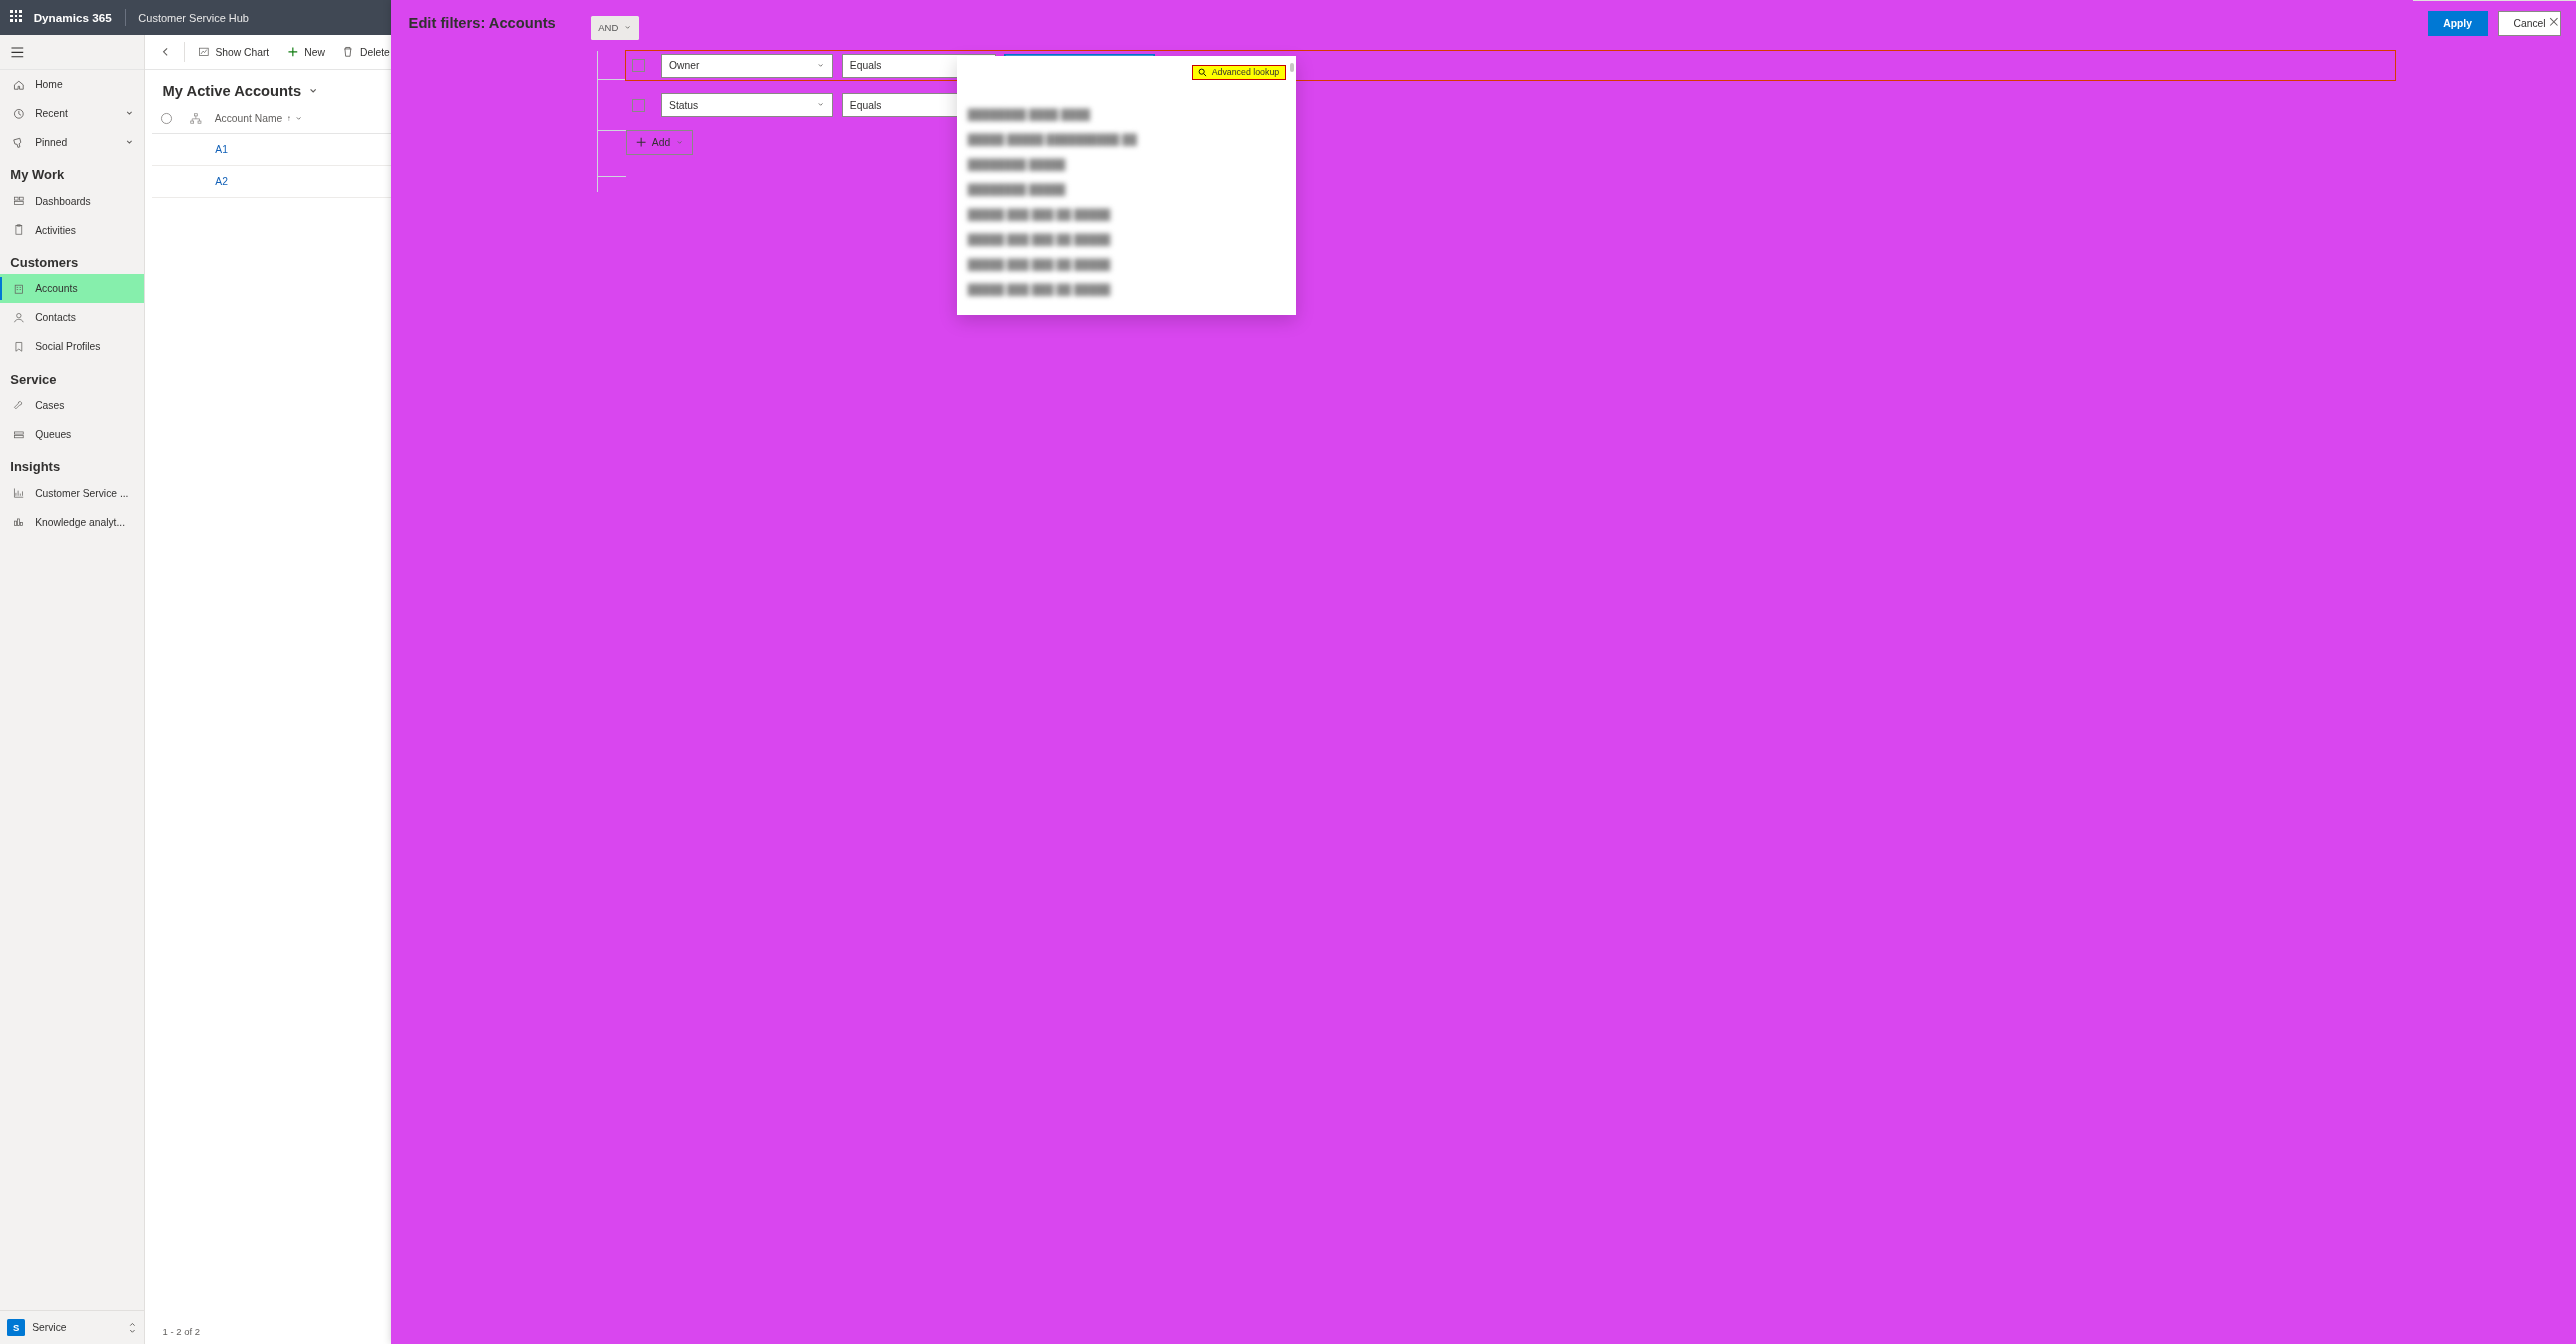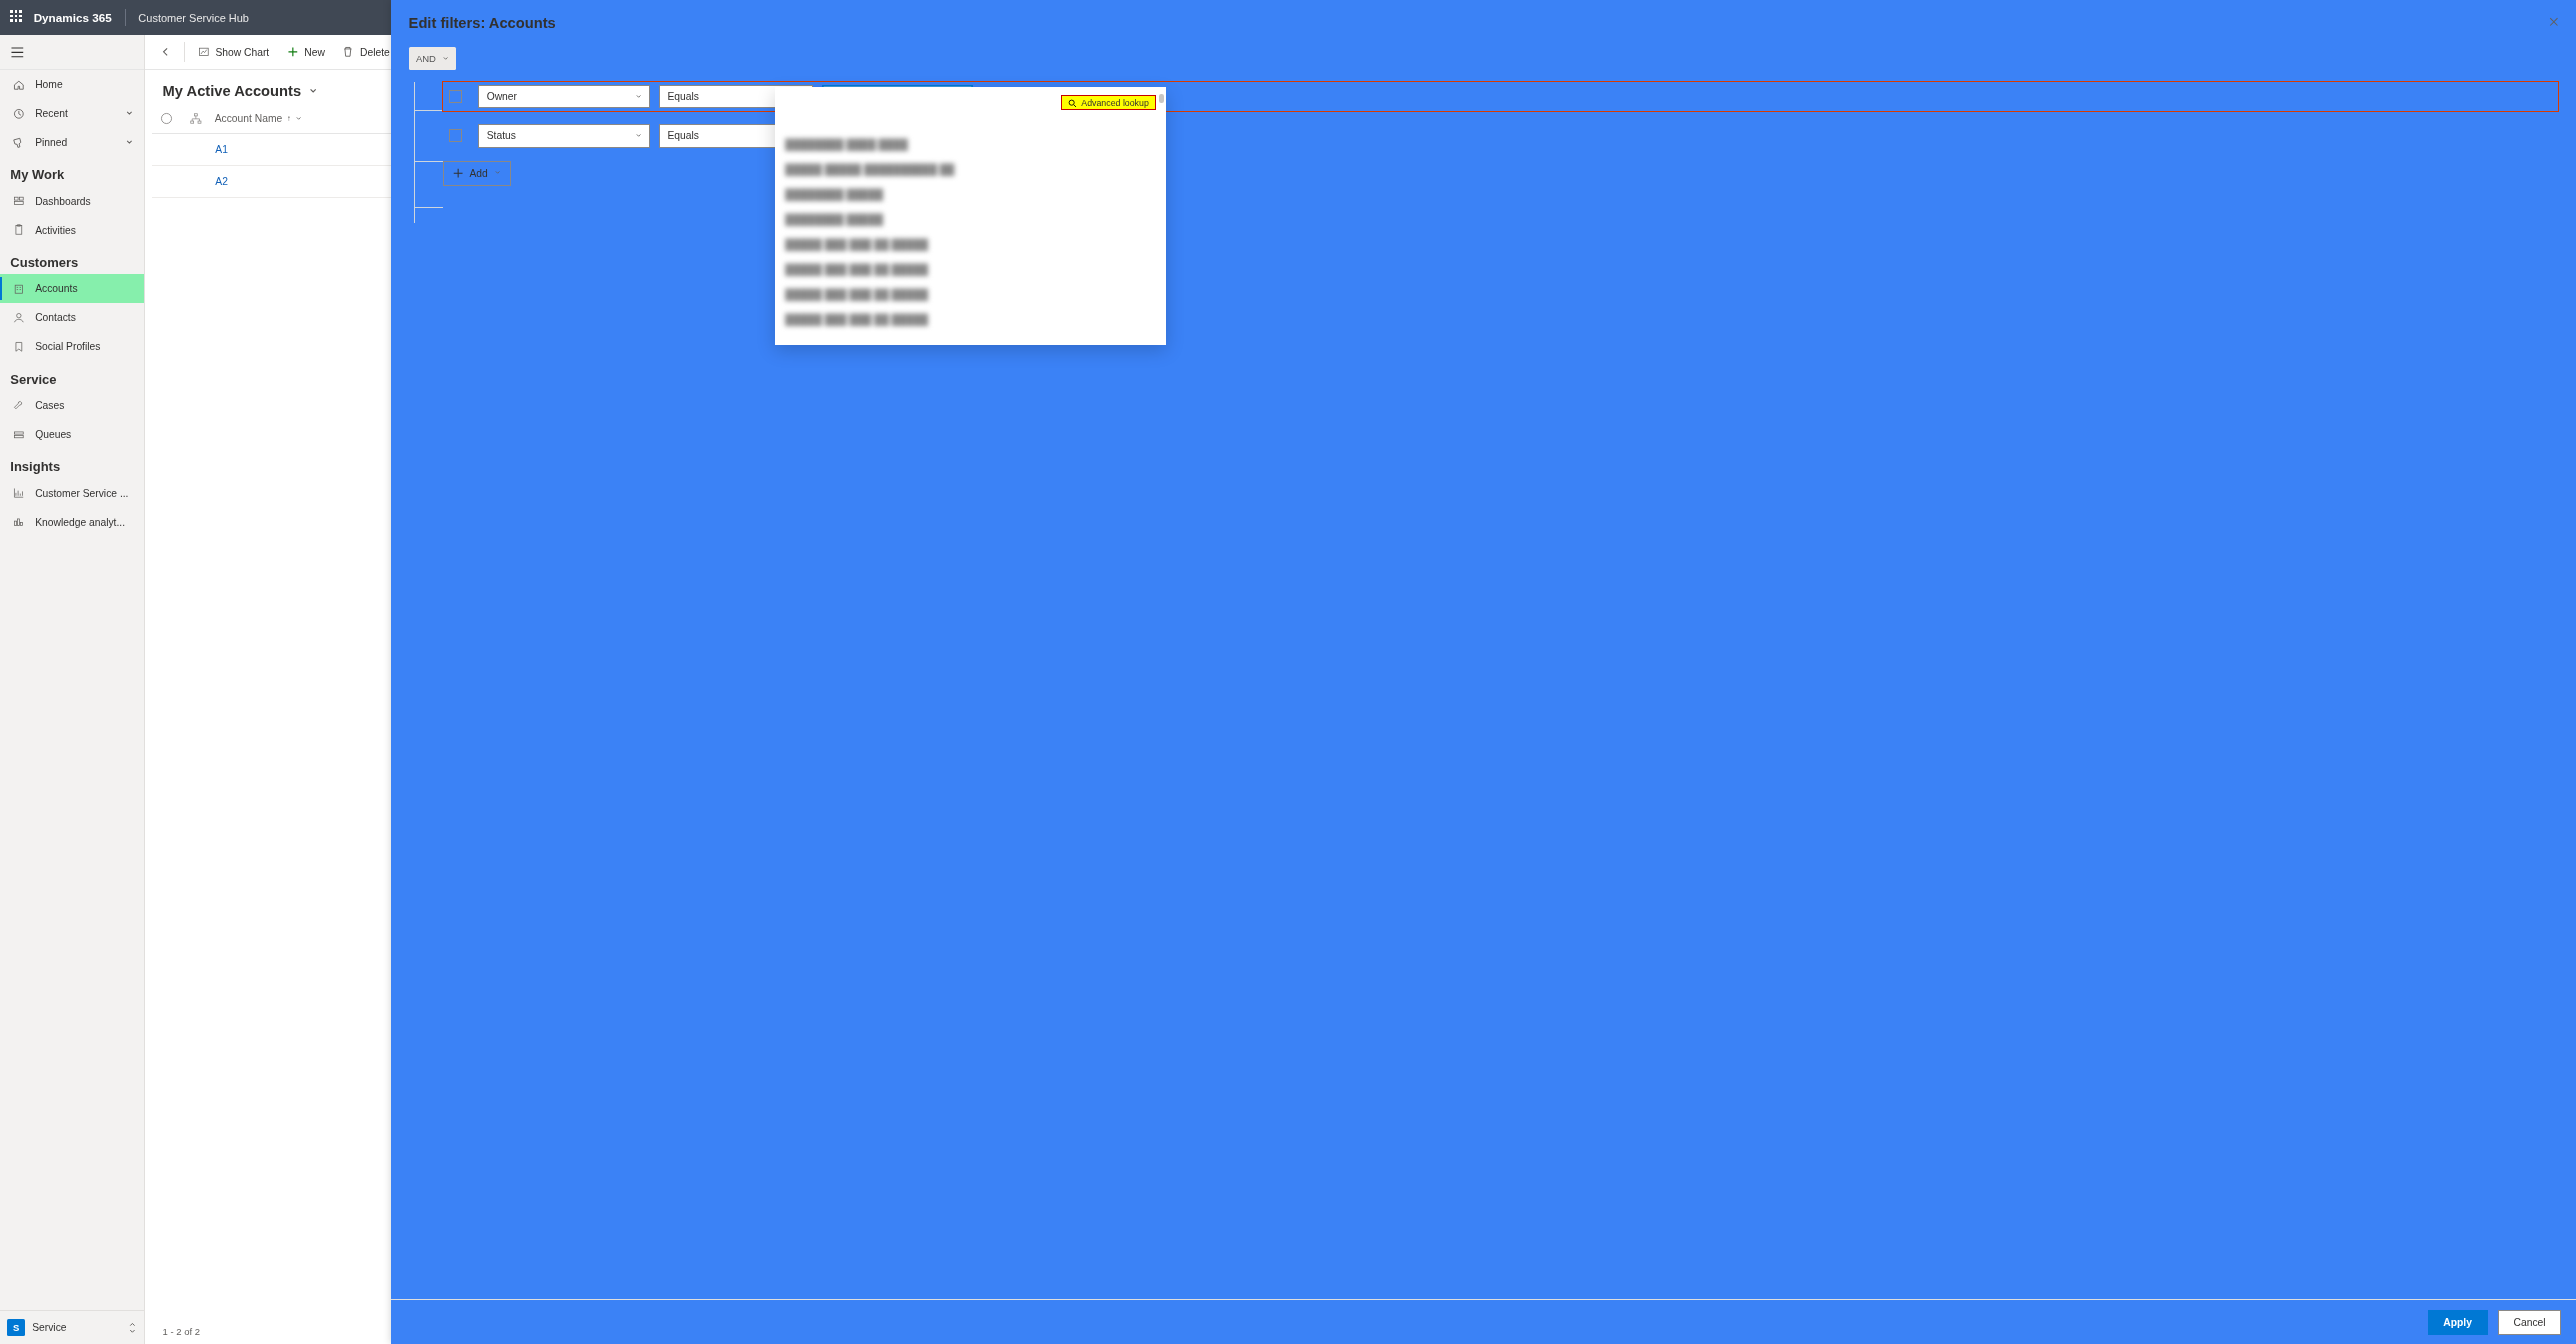--- a/index.html
+++ b/index.html
@@ -49,21 +49,21 @@
 .gridhead{display:flex;align-items:center;height:29px;border-bottom:0.7px solid #e5e5e5;color:#605e5c;}
 .gh-sel{width:29px;display:flex;justify-content:center;}
 .gh-hier{width:29px;display:flex;justify-content:center;}
 .gh-name{padding-left:4.4px;display:flex;align-items:center;gap:4.4px;}
 .row{display:flex;align-items:center;height:32px;border-bottom:0.7px solid #edebe9;}
 .row .cell-link{color:#1160b7;padding-left:63px;cursor:pointer;}
 
 .statusbar{height:26px;display:flex;align-items:center;padding:0 17.6px;color:#605e5c;font-size:9.5px;}
 
 
-.panel{position:absolute;top:0;right:0;bottom:0;left:391px;background:#3b82f6;display:flex;flex-direction:column;box-shadow:-1.5px 0 7.3px rgba(0,0,0,.15);}
+.panel{position:absolute;top:0;right:0;bottom:0;left:391px;background:#d946ef;display:flex;flex-direction:row;box-shadow:-1.5px 0 7.3px rgba(0,0,0,.15);}
 .phead{padding:14.7px 17.6px 0;}
 .ptitle{font-size:14.7px;font-weight:600;}
 .pclose{position:absolute;top:16px;right:16px;color:#605e5c;cursor:pointer;}
 .ptb{display:flex;align-items:center;gap:7.3px;color:#323130;cursor:pointer;padding:0 0;}
 
 .pbody{flex:1;padding:16px 17.6px;position:relative;overflow:auto;}
 .group-chip{display:inline-flex;align-items:center;height:23.5px;background:#eceae8;border-radius:1.5px;padding:0 7.3px;color:#555;font-size:9.5px;cursor:pointer;margin-bottom:1.5px;}
 .group-chip .chev{margin-left:5.9px;}
 
 .tree{position:relative;margin-left:5.9px;}
@@ -79,21 +79,21 @@
 .dd.attr{width:172px;margin-right:8.8px;}
 .dd.op{width:154px;margin-right:8.8px;}
 .dd.val{width:151px;}
 .dd.active{border:0.7px solid #0078d4;box-shadow:0 0 0 0.7px #0078d4 inset;}
 .more{margin-left:7.3px;color:#605e5c;cursor:pointer;}
 .warn{margin-left:19px;color:#d83b01;}
 
 .addbtn{display:inline-flex;align-items:center;height:25px;border:0.7px solid #8a8886;padding:0 8.8px;margin-left:29px;cursor:pointer;gap:5.9px;}
 
 
-.flyout{position:absolute;top:56px;left:384px;width:391px;background:#fff;box-shadow:0 5.9px 17.6px rgba(0,0,0,.18);padding:8.8px 10.3px 13px;z-index:5;}
+.flyout{position:absolute;top:56px;left:384px;width:339px;background:#fff;box-shadow:0 5.9px 17.6px rgba(0,0,0,.18);padding:8.8px 10.3px 13px;z-index:5;}
 .adv{float:right;background:#ffff00;border:1.5px solid #c40000;padding:1.5px 5.9px;display:inline-flex;align-items:center;gap:4.4px;font-size:8.8px;cursor:pointer;}
 .fly-items{clear:both;padding-top:22px;}
 .fly-item{height:25px;display:flex;align-items:center;filter:blur(2.9px);color:#888;font-size:10.3px;}
 .flyout-sb{position:absolute;right:2.2px;top:7.3px;bottom:7.3px;width:4.4px;background:#c8c6c4;border-radius:2.2px;}
 
 .pfoot{height:45px;border-top:0.7px solid #e1dfdd;display:flex;align-items:center;justify-content:flex-end;gap:10.3px;padding:0 14.7px;}
 .btn{height:25px;padding:0 14.7px;border:0.7px solid #8a8886;background:#fff;cursor:pointer;display:flex;align-items:center;font-size:10.3px;}
 .btn.primary{background:#0078d4;border-color:#0078d4;color:#fff;font-weight:600;}
 
 .sort-arrow{font-size:8px;}

